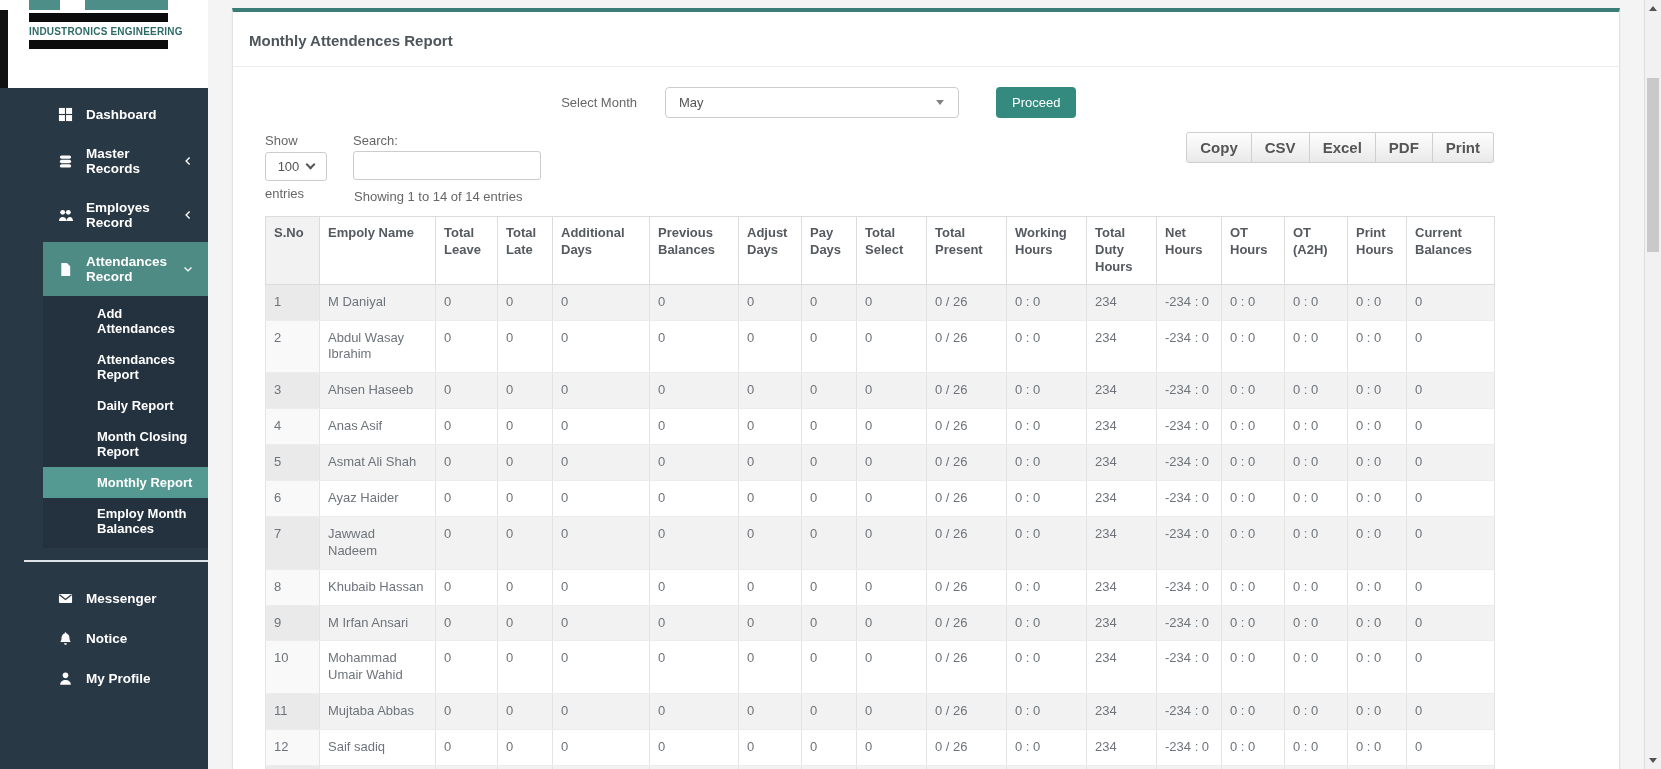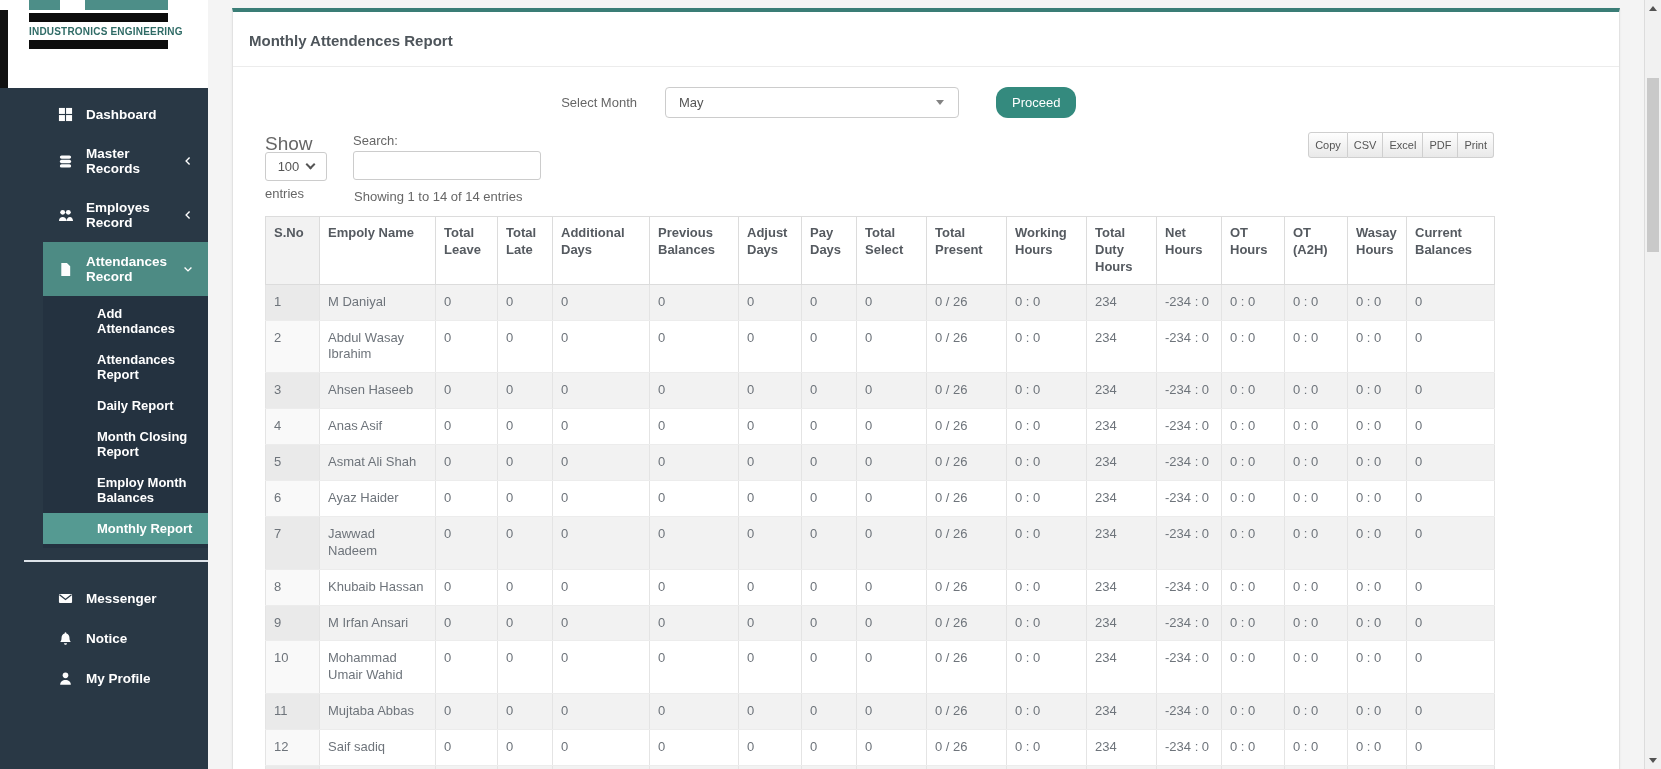--- a/index.html
+++ b/index.html
@@ -33,36 +33,36 @@
   .card { margin:8px 24px 0; background:#fff; border:1px solid #e2e2e2; border-top:4px solid #3a7d76;
           box-shadow:0 1px 2px rgba(0,0,0,.06); height:1200px; }
   .card-head { padding:20px 16px 17px; border-bottom:1px solid #ececec; font-size:15px; font-weight:bold; color:#4e555b; }
   .card-body { padding:14px 32px 0; }
 
   .filter-row { display:flex; align-items:center; margin:6px 0 10px; }
   .filter-label { width:372px; text-align:right; font-size:13px; color:#666; }
   .month-select { margin-left:28px; width:294px; height:31px; border:1px solid #ccc; border-radius:4px; background:#fff;
                   display:flex; align-items:center; padding:0 13px; font-size:13px; color:#555; position:relative; cursor:pointer; }
   .month-arrow { position:absolute; right:14px; width:0; height:0; border-left:4px solid transparent; border-right:4px solid transparent; border-top:5px solid #838383; }
-  .proceed-btn { margin-left:37px; height:31px; padding:0 16px; background:#348a7e; color:#fff; border:none; border-radius:12px;
+  .proceed-btn { margin-left:37px; height:31px; padding:0 16px; background:#348a7e; color:#fff; border:none; border-radius:4px;
                  font-size:13px; font-family:inherit; cursor:pointer; }
 
   .controls { position:relative; height:88px; width:1229px; margin-top:8px; }
-  .show-label { position:absolute; left:0; top:5px; font-size:19px; color:#666; }
+  .show-label { position:absolute; left:0; top:5px; font-size:13px; color:#666; }
   .length-select { position:absolute; left:0; top:24px; width:62px; height:29px; border:1px solid #ccc; border-radius:3px;
                    background:#fff; display:flex; align-items:center; justify-content:center; gap:8px; font-size:13px; color:#555; cursor:pointer; }
   .css-chevron { width:7px; height:7px; border-right:2px solid #555; border-bottom:2px solid #555; transform:rotate(45deg); margin-top:-4px; }
   .entries-label { position:absolute; left:0; top:58px; font-size:13px; color:#666; }
   .search-label { position:absolute; left:88px; top:5px; font-size:13px; color:#666; }
   .search-input { position:absolute; left:88px; top:23px; width:188px; height:29px; border:1px solid #ccc; border-radius:3px;
                   padding:0 8px; font-size:13px; font-family:inherit; color:#555; }
   .info-text { position:absolute; left:89px; top:61px; font-size:13px; color:#666; }
   .export-group { position:absolute; right:0; top:4px; display:flex; }
-  .export-btn { padding:6px 6px; font-size:11px; color:#555; font-family:inherit; background:linear-gradient(#fefefe,#e9e9e9);
-                border:1px solid #cfcfcf; border-left-width:0; cursor:pointer; }
+  .export-btn { padding:6px 13px; font-size:15px; color:#555; font-family:inherit; background:linear-gradient(#fefefe,#e9e9e9);
+                border:1px solid #cfcfcf; border-left-width:0; cursor:pointer;font-weight:bold; }
   .export-btn:first-child { border-left-width:1px; border-radius:3px 0 0 3px; }
   .export-btn:last-child { border-radius:0 3px 3px 0; }
 
   
   table.report { border-collapse:collapse; width:1229px; table-layout:fixed; font-size:13px; }
   .report th { padding:8px; text-align:left; vertical-align:top; font-weight:bold; color:#555a60; background:#fff;
                border:1px solid #dcdcdc; line-height:1.3; cursor:pointer; }
   .report th:first-child { background:#f2f2f2; }
   .report td { padding:9px 8px; vertical-align:top; color:#6e747b; border-left:1px solid #e4e4e4; border-right:1px solid #e4e4e4;
                border-bottom:1px solid #ececec; line-height:1.3; white-space:nowrap; background:#fff; }
@@ -150,22 +150,22 @@
           <svg viewBox="0 0 16 16" fill="none" stroke="currentColor" stroke-width="2.2">
             <path d="M2.5 5.5 8 11l5.5-5.5"></path>
           </svg>
         </span>
       </div>
       <div class="submenu">
         <div class="sub-item">Add Attendances</div>
         <div class="sub-item">Attendances Report</div>
         <div class="sub-item">Daily Report</div>
         <div class="sub-item">Month Closing Report</div>
+        <div class="sub-item active">Monthly Report</div>
         <div class="sub-item">Employ Month Balances</div>
-        <div class="sub-item active">Monthly Report</div>
       </div>
     </div>
   <div class="menu-divider"></div>
   <div class="menu">
       <div class="side-item">
         <span class="s-icon">
           <svg viewBox="0 0 16 16" fill="currentColor">
             <rect x="1" y="3.2" width="14" height="9.6" rx="1"></rect>
             <path d="M1.6 4.1 8 9l6.4-4.9" fill="none" stroke="#293845" stroke-width="1.4"></path>
           </svg>
@@ -256,21 +256,21 @@
               <th>Previous Balances</th>
               <th>Adjust Days</th>
               <th>Pay Days</th>
               <th>Total Select</th>
               <th>Total Present</th>
               <th>Working Hours</th>
               <th>Total Duty Hours</th>
               <th>Net Hours</th>
               <th>OT Hours</th>
               <th>OT (A2H)</th>
-              <th>Wasay Hours</th>
+              <th>Print Hours</th>
               <th>Current Balances</th>
             </tr>
           </thead>
         <tbody>
             <tr class="striped">
               <td>1</td>
               <td class="name">M Daniyal</td>
               <td>0</td>
               <td>0</td>
               <td>0</td>

